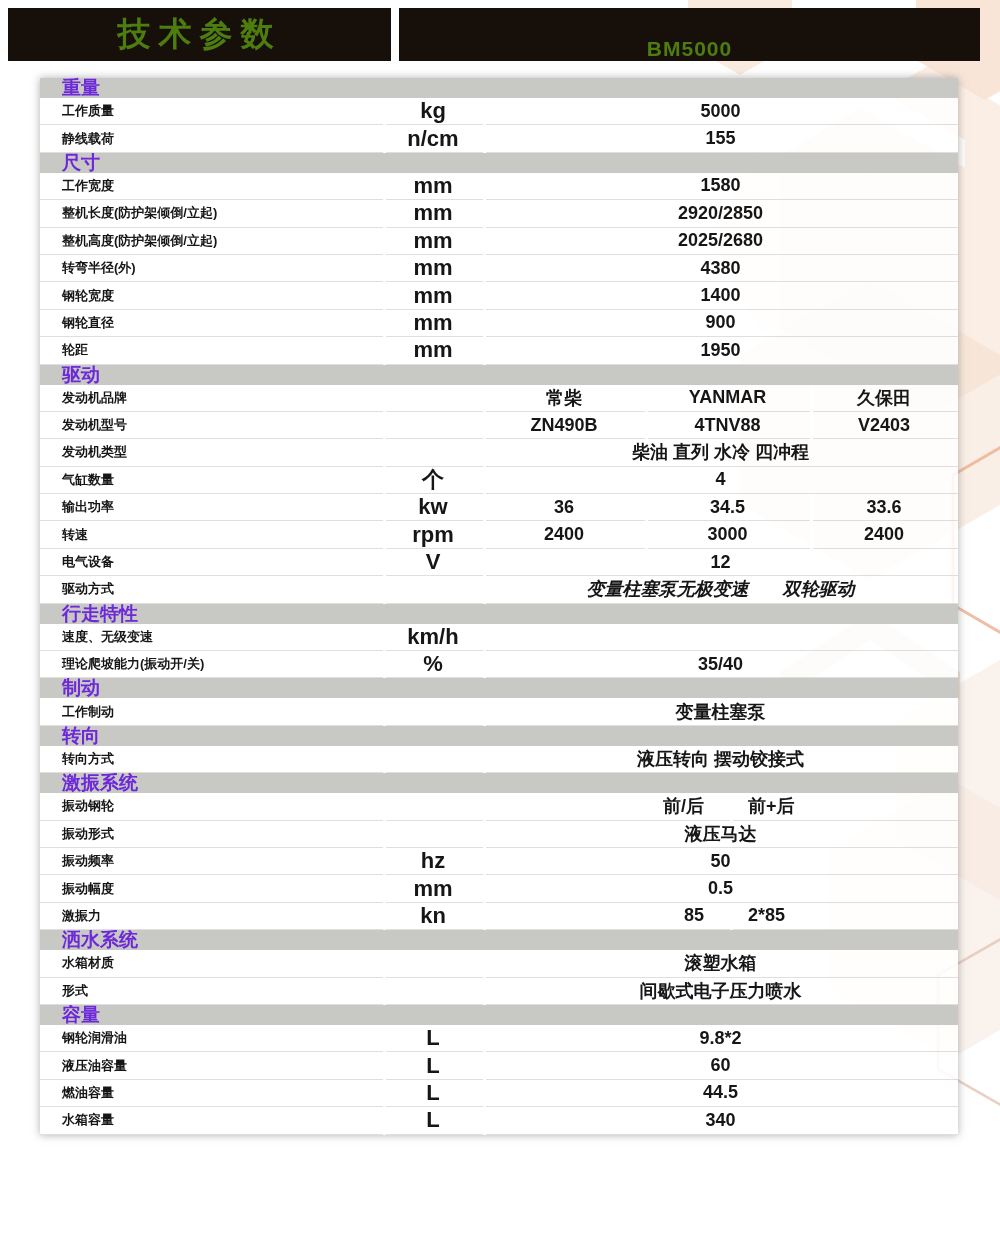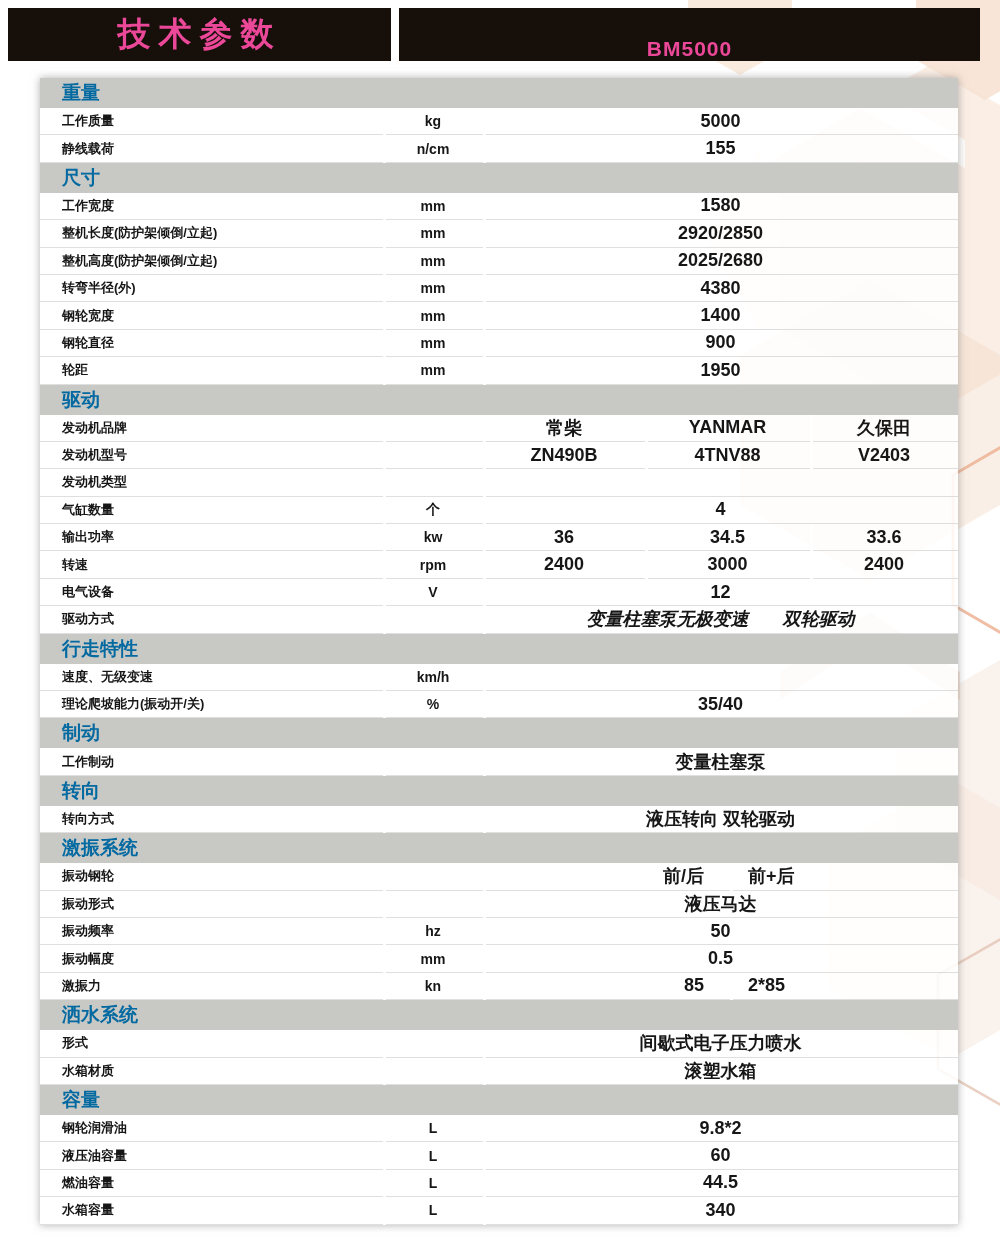--- a/index.html
+++ b/index.html
@@ -3,48 +3,48 @@
 <meta charset="utf-8">
 <style>
   html,body{margin:0;padding:0;}
   body{
     width:1000px;height:1236px;position:relative;background:#ffffff;
     font-family:"Liberation Sans","DejaVu Sans",sans-serif;overflow:hidden;
     color:#161616;
   }
   #bg-decor{position:absolute;left:0;top:0;z-index:0;}
   .title-bar{
-    position:absolute;top:8px;height:53px;background:#170f0a;color:#ec4899;
+    position:absolute;top:8px;height:53px;background:#170f0a;color:#4d7c0f;
     display:flex;align-items:center;justify-content:center;z-index:2;
     font-weight:bold;
   }
   #bar-left{left:8px;width:383px;font-size:33px;letter-spacing:8px;}
   #bar-right{left:399px;width:581px;font-size:21px;letter-spacing:1px;align-items:flex-end;}
   #spec-table{
     position:absolute;left:40px;top:78px;width:918px;z-index:1;
     box-shadow:0 0 8px rgba(110,110,110,.55);
   }
   .section-row{
-    height:30px;background:#c8c8c5;display:flex;align-items:center;
+    height:20px;background:#c8c8c5;display:flex;align-items:center;
     padding-left:22px;box-sizing:border-box;font-size:19px;font-weight:700;
-    color:#0369a1;
+    color:#6d28d9;
   }
   .data-row{
     height:27.4px;position:relative;background:rgba(255,255,255,.87);
     border-bottom:1px solid rgba(185,185,185,.45);box-sizing:border-box;
     font-size:18px;font-weight:600;
   }
   .cell-label{
     position:absolute;left:0;top:0;bottom:0;width:343px;display:flex;
     align-items:center;padding-left:22px;box-sizing:border-box;font-size:13px;
     white-space:nowrap;
   }
   .cell-unit{
     position:absolute;left:343px;top:0;bottom:0;width:100px;display:flex;
-    align-items:center;justify-content:center;font-size:14px;
+    align-items:center;justify-content:center;font-size:22px;
   }
   .vdiv{
     position:absolute;top:0;bottom:-1px;width:3px;
     background:rgba(255,255,255,.95);z-index:2;
   }
   .vd1{left:343px;} .vd2{left:443px;}
   .vd-t1{left:605px;} .vd-t2{left:770px;} .vd-p{left:690px;}
   .val-full{
     position:absolute;left:443px;right:0;top:0;bottom:0;display:flex;
     align-items:center;justify-content:center;white-space:nowrap;
@@ -169,20 +169,21 @@
       <div class="val-cell t2">4TNV88</div>
       <div class="val-cell t3">V2403</div>
       <div class="vdiv vd-t1"></div>
       <div class="vdiv vd-t2"></div>
     </div>
     <div class="data-row">
       <div class="cell-label">发动机类型</div>
       <div class="cell-unit"></div>
       <div class="vdiv vd1"></div>
       <div class="vdiv vd2"></div>
+      <div class="val-full">柴油 直列 水冷 四冲程</div>
     </div>
     <div class="data-row">
       <div class="cell-label">气缸数量</div>
       <div class="cell-unit">个</div>
       <div class="vdiv vd1"></div>
       <div class="vdiv vd2"></div>
       <div class="val-full">4</div>
     </div>
     <div class="data-row">
       <div class="cell-label">输出功率</div>
@@ -244,21 +245,21 @@
       <div class="vdiv vd1"></div>
       <div class="vdiv vd2"></div>
       <div class="val-full">变量柱塞泵</div>
     </div>
     <div class="section-row">转向</div>
     <div class="data-row">
       <div class="cell-label">转向方式</div>
       <div class="cell-unit"></div>
       <div class="vdiv vd1"></div>
       <div class="vdiv vd2"></div>
-      <div class="val-full">液压转向 双轮驱动</div>
+      <div class="val-full">液压转向 摆动铰接式</div>
     </div>
     <div class="section-row">激振系统</div>
     <div class="data-row">
       <div class="cell-label">振动钢轮</div>
       <div class="cell-unit"></div>
       <div class="vdiv vd1"></div>
       <div class="vdiv vd2"></div>
       <div class="val-cell p2">前+后</div>
       <div class="val-cell p1">前/后</div>
       <div class="vdiv vd-p"></div>
@@ -288,32 +289,32 @@
       <div class="cell-label">激振力</div>
       <div class="cell-unit">kn</div>
       <div class="vdiv vd1"></div>
       <div class="vdiv vd2"></div>
       <div class="val-cell p1">85</div>
       <div class="val-cell p2">2*85</div>
       <div class="vdiv vd-p"></div>
     </div>
     <div class="section-row">洒水系统</div>
     <div class="data-row">
+      <div class="cell-label">水箱材质</div>
+      <div class="cell-unit"></div>
+      <div class="vdiv vd1"></div>
+      <div class="vdiv vd2"></div>
+      <div class="val-full">滚塑水箱</div>
+    </div>
+    <div class="data-row">
       <div class="cell-label">形式</div>
       <div class="cell-unit"></div>
       <div class="vdiv vd1"></div>
       <div class="vdiv vd2"></div>
       <div class="val-full">间歇式电子压力喷水</div>
-    </div>
-    <div class="data-row">
-      <div class="cell-label">水箱材质</div>
-      <div class="cell-unit"></div>
-      <div class="vdiv vd1"></div>
-      <div class="vdiv vd2"></div>
-      <div class="val-full">滚塑水箱</div>
     </div>
     <div class="section-row">容量</div>
     <div class="data-row">
       <div class="cell-label">钢轮润滑油</div>
       <div class="cell-unit">L</div>
       <div class="vdiv vd1"></div>
       <div class="vdiv vd2"></div>
       <div class="val-full">9.8*2</div>
     </div>
     <div class="data-row">

